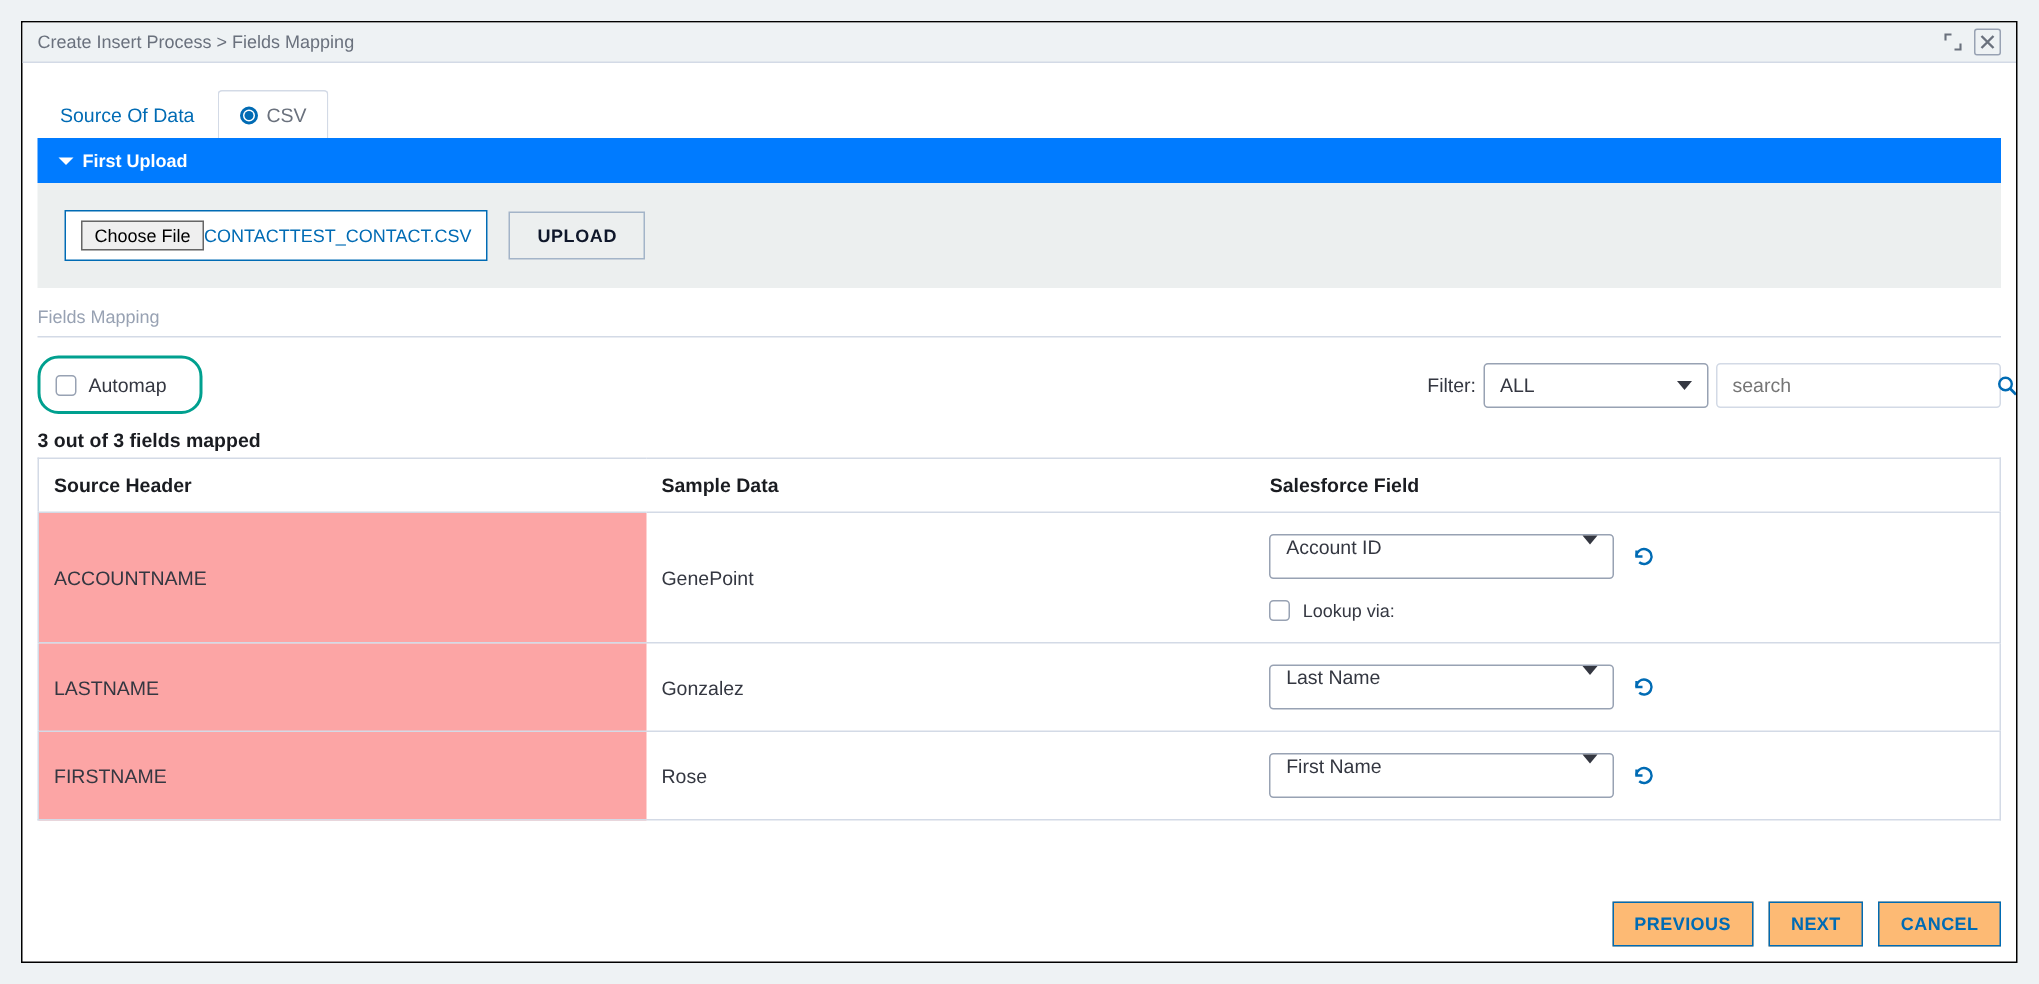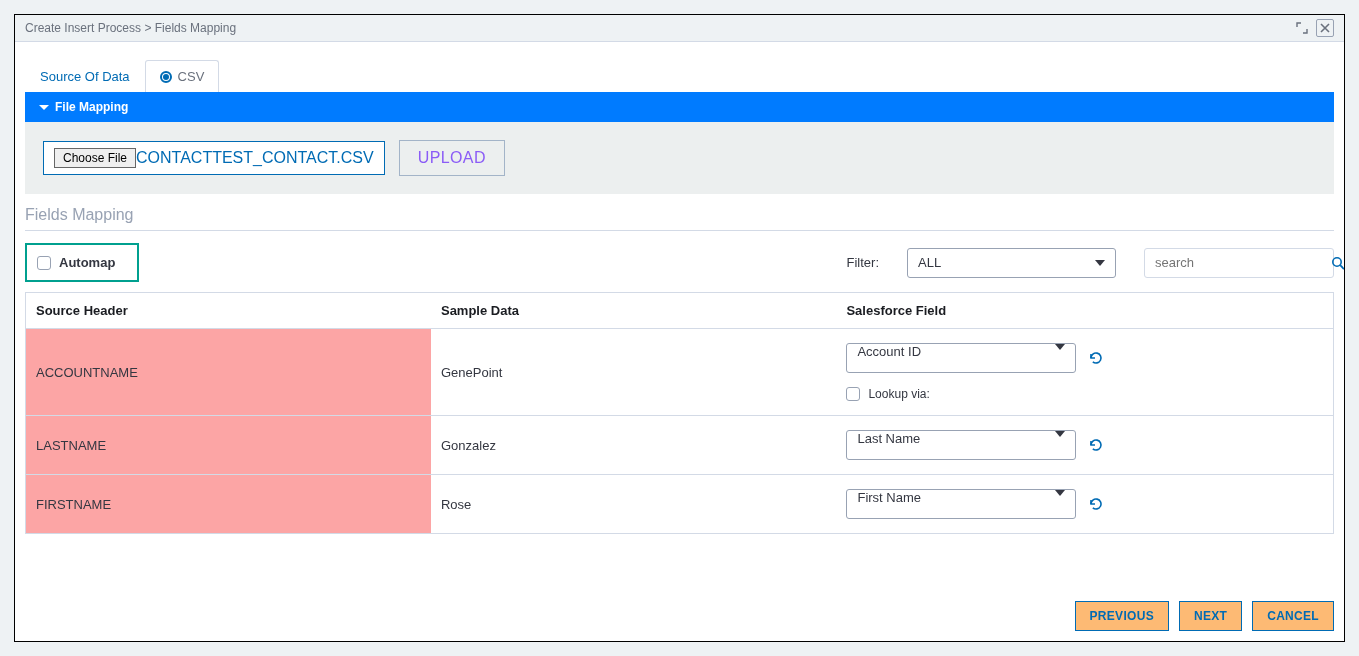--- a/index.html
+++ b/index.html
@@ -100,60 +100,60 @@
       background: #fff;
       display: inline-flex; align-items: center; gap: 0;
     }
     .choose-file-btn {
       border: 1px solid #666;
       background: #efefef;
       padding: 2px 8px;
       font-size: 12px;
       cursor: pointer;
     }
-    .file-name { color: #006bb4; font-size: 16px; }
+    .file-name { color: #006bb4; font-size: 12px; }
     .upload-btn {
       border: 1px solid #a3b4c8;
-      color: #8b5cf6;
+      color: #0f172a;
       background: transparent;
       padding: 8px 18px;
-      font-weight: 400;
+      font-weight: 700;
       letter-spacing: 0.4px;
-      font-size: 16px;
+      font-size: 12px;
     }
 
     .section-heading {
       padding: 12px 0 6px 0;
       color: #98a2b3;
-      font-size: 16px;
+      font-size: 12px;
       border-bottom: 1px solid #d3dae6;
     }
 
     .toolbar {
       display: flex;
       align-items: center;
       justify-content: space-between;
       padding: 12px 0 10px 0;
     }
     .automap-wrap {
       border: 2px solid #00a08f;
-      border-radius: 0;
+      border-radius: 14px;
       padding: 10px 22px 10px 10px;
-      display: inline-flex; align-items: center; gap: 8px; font-weight: bold;
+      display: inline-flex; align-items: center; gap: 8px;
     }
     .checkbox {
       width: 14px; height: 14px; border: 1px solid #98a2b3; border-radius: 3px; display:inline-block;
     }
-    .filter-group { display:flex; align-items:center; gap: 28px; }
+    .filter-group { display:flex; align-items:center; gap: 5px; }
     .filter-label { color:#343741; }
     .select-wrap {
       position: relative;
       border: 1px solid #98a2b3;
       border-radius: 3px;
-      height: 30px; width: 209px;
+      height: 30px; width: 150px;
       display:flex; align-items:center;
       padding: 0 10px;
       background:#fff;
     }
     .select-wrap .caret { margin-left:auto; }
     .caret {
       width:0;height:0;border-left:5px solid transparent;border-right:5px solid transparent;border-top:6px solid #343741;
     }
     .search-wrap {
       border: 1px solid #d3dae6;
@@ -243,21 +243,21 @@
     <div class="tabs">
       <div class="tab">Source Of Data</div>
       <div class="tab active">
         <span class="radio-dot"></span>
         <span>CSV</span>
       </div>
     </div>
 
     <div class="accordion">
       <span class="accordion-caret"></span>
-      <span>File Mapping</span>
+      <span>First Upload</span>
     </div>
 
     <div class="file-box">
       <div class="file-input-wrap">
         <button class="choose-file-btn">Choose File</button>
         <span class="file-name">CONTACTTEST_CONTACT.CSV</span>
       </div>
       <button class="upload-btn">UPLOAD</button>
     </div>
 
@@ -279,20 +279,21 @@
           <span class="search-icon">
             <svg width="14" height="14" viewBox="0 0 14 14">
                 <circle cx="6" cy="6" r="4.2" stroke="#006bb4" stroke-width="1.6" fill="none"></circle>
                 <path d="M9.2 9.2 L13 13" stroke="#006bb4" stroke-width="1.8"></path>
               </svg>
           </span>
         </div>
       </div>
     </div>
 
+    <div class="map-count">3 out of 3 fields mapped</div>
 
     <table class="map">
       <thead>
         <tr>
           <th>Source Header</th>
           <th>Sample Data</th>
           <th>Salesforce Field</th>
         </tr>
       </thead>
       <tbody>

